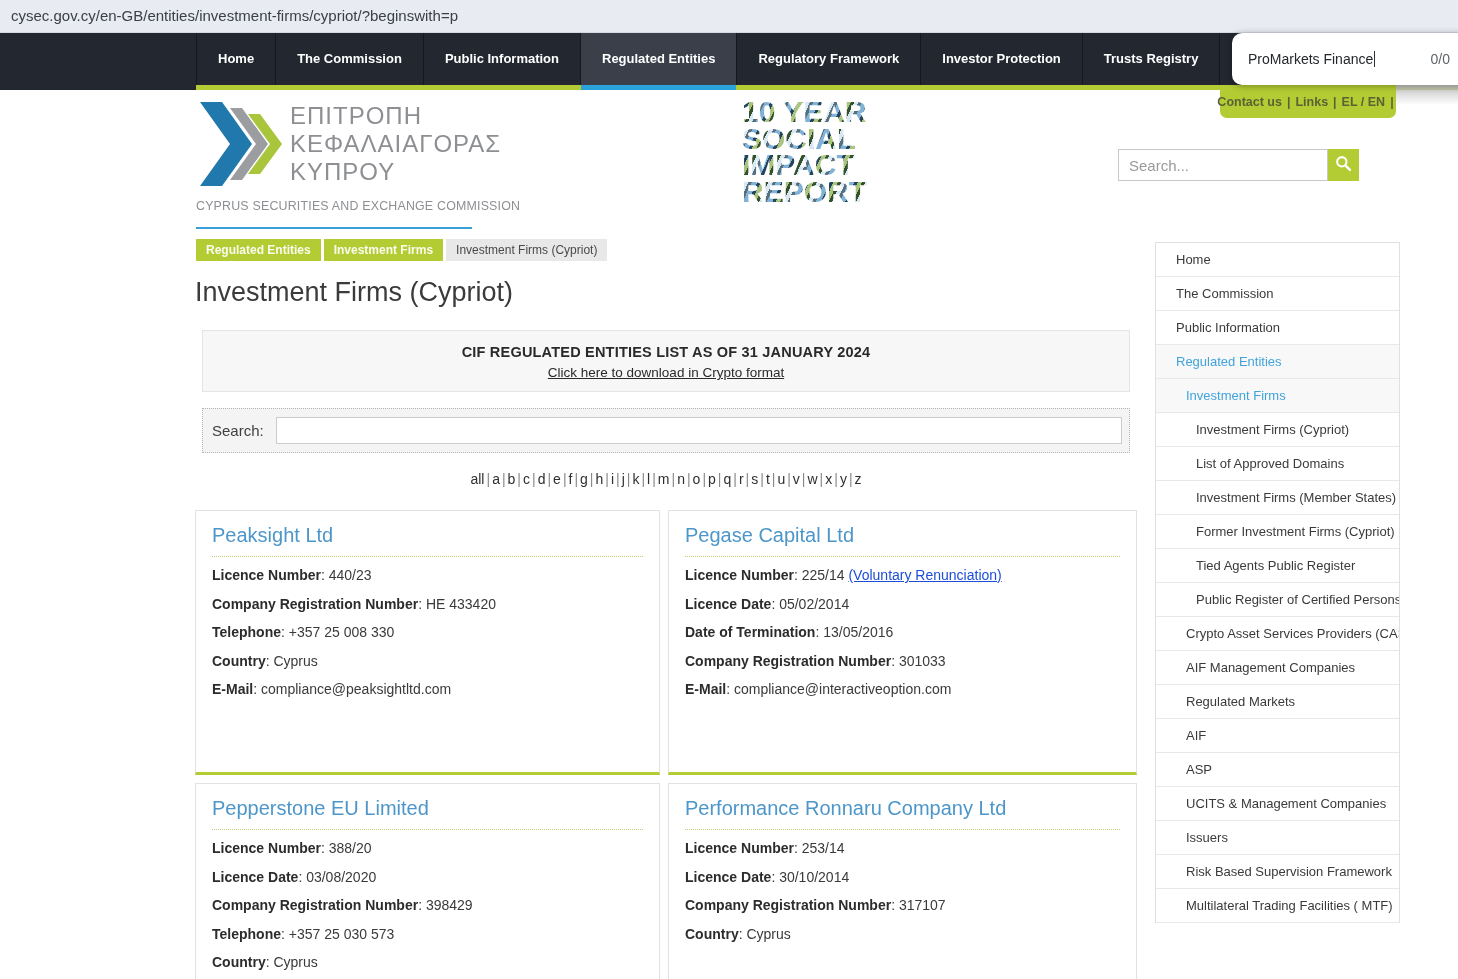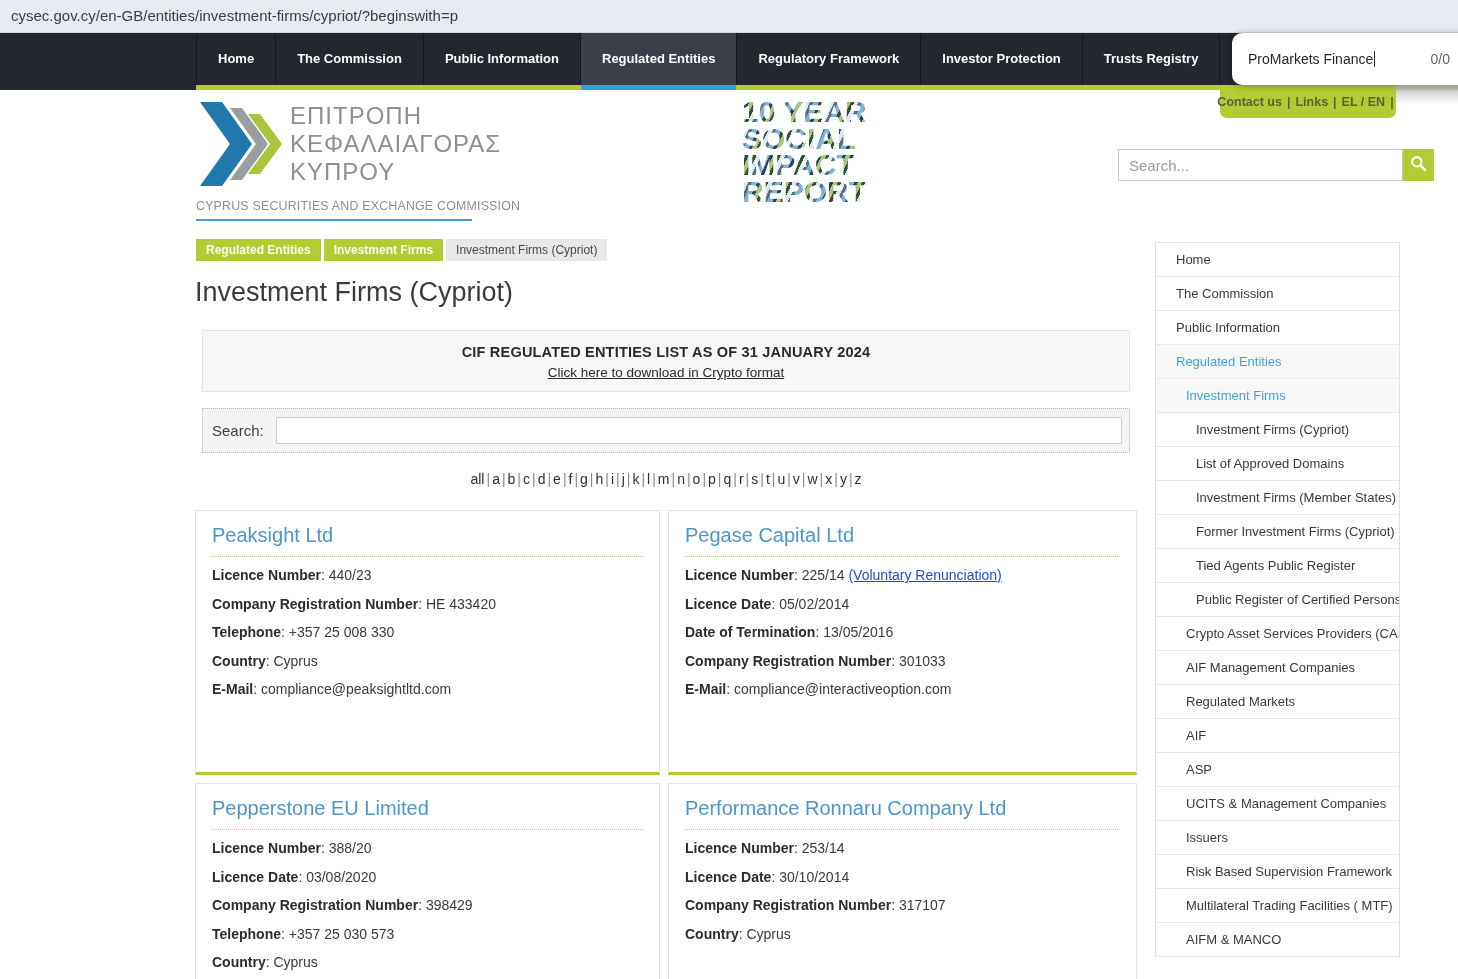--- a/index.html
+++ b/index.html
@@ -33,21 +33,21 @@
     z-index:20; display:flex; align-items:center; justify-content:space-between;
     padding:0 32px 0 16px; }
   .find-query { font-size:14px; color:#24272c; border-right:1px solid #333;
     padding-right:1px; }
   .find-count { font-size:14px; color:#5f6368; }
   .findbar-shadow { position:absolute; top:85px; left:1396px; width:62px; height:20px;
     background:linear-gradient(#c3c3c3, rgba(255,255,255,0)); z-index:3; }
 
   
   .logo { position:absolute; top:100px; left:196px; width:276px;
-    border-bottom:2px solid #3aa0d8; padding-bottom:6px; cursor:pointer; }
+    border-bottom:2px solid #3aa0d8; padding-bottom:14px; cursor:pointer; }
   .logo-top { display:flex; }
   .logo-mark { flex:0 0 92px; }
   .logo-text { color:#8d8f92; font-size:24px; line-height:28px; letter-spacing:1px;
     margin-left:2px; margin-top:2px; }
   .logo-sub { color:#8d8f92; font-size:12.4px; letter-spacing:.2px; margin-top:7px;
     white-space:nowrap; }
 
   .report { position:absolute; top:99px; left:742px; width:152px; height:110px;
     font-weight:800; font-size:30px; line-height:26.5px; letter-spacing:0;
     background:repeating-linear-gradient(115deg,#7fb2d6 0 5px,#24435e 5px 8px,
@@ -56,21 +56,21 @@
     cursor:pointer; }
 
   .quicklinks { position:absolute; top:85px; left:1220px; width:176px; height:33px;
     background:#b3cc34; border-radius:0 0 7px 7px; display:flex; align-items:center;
     justify-content:center; font-size:12.5px; font-weight:bold; color:#5c6134;
     z-index:5; white-space:nowrap; }
   .ql-item { cursor:pointer; }
   .ql-sep { margin:0 5px; }
 
   .site-search { position:absolute; top:149px; left:1118px; display:flex; }
-  .site-search input { width:285px; height:32px; border:1px solid #c8c8c8;
+  .site-search input { width:210px; height:32px; border:1px solid #c8c8c8;
     font-size:15px; padding:0 10px; color:#333;
     font-family:"Liberation Sans", sans-serif; }
   .site-search input::placeholder { color:#9a9a9a; }
   .search-btn { width:31px; height:32px; background:#b3cc34; border:none;
     display:flex; align-items:center; justify-content:center; cursor:pointer; }
 
   
   .breadcrumbs { position:absolute; top:239px; left:196px; display:flex; }
   .crumb { height:22px; line-height:22px; padding:0 10px; font-size:12px;
     font-weight:bold; margin-right:3px; cursor:pointer; white-space:nowrap; }
@@ -272,14 +272,13 @@
     <div class="side-item l3">Public Register of Certified Persons</div>
     <div class="side-item l2">Crypto Asset Services Providers (CASP)</div>
     <div class="side-item l2">AIF Management Companies</div>
     <div class="side-item l2">Regulated Markets</div>
     <div class="side-item l2">AIF</div>
     <div class="side-item l2">ASP</div>
     <div class="side-item l2">UCITS &amp; Management Companies</div>
     <div class="side-item l2">Issuers</div>
     <div class="side-item l2">Risk Based Supervision Framework</div>
     <div class="side-item l2">Multilateral Trading Facilities ( MTF)</div>
-    <div class="side-item l2">AIFM &amp; MANCO</div>
   </div>
 
 </body></html>

